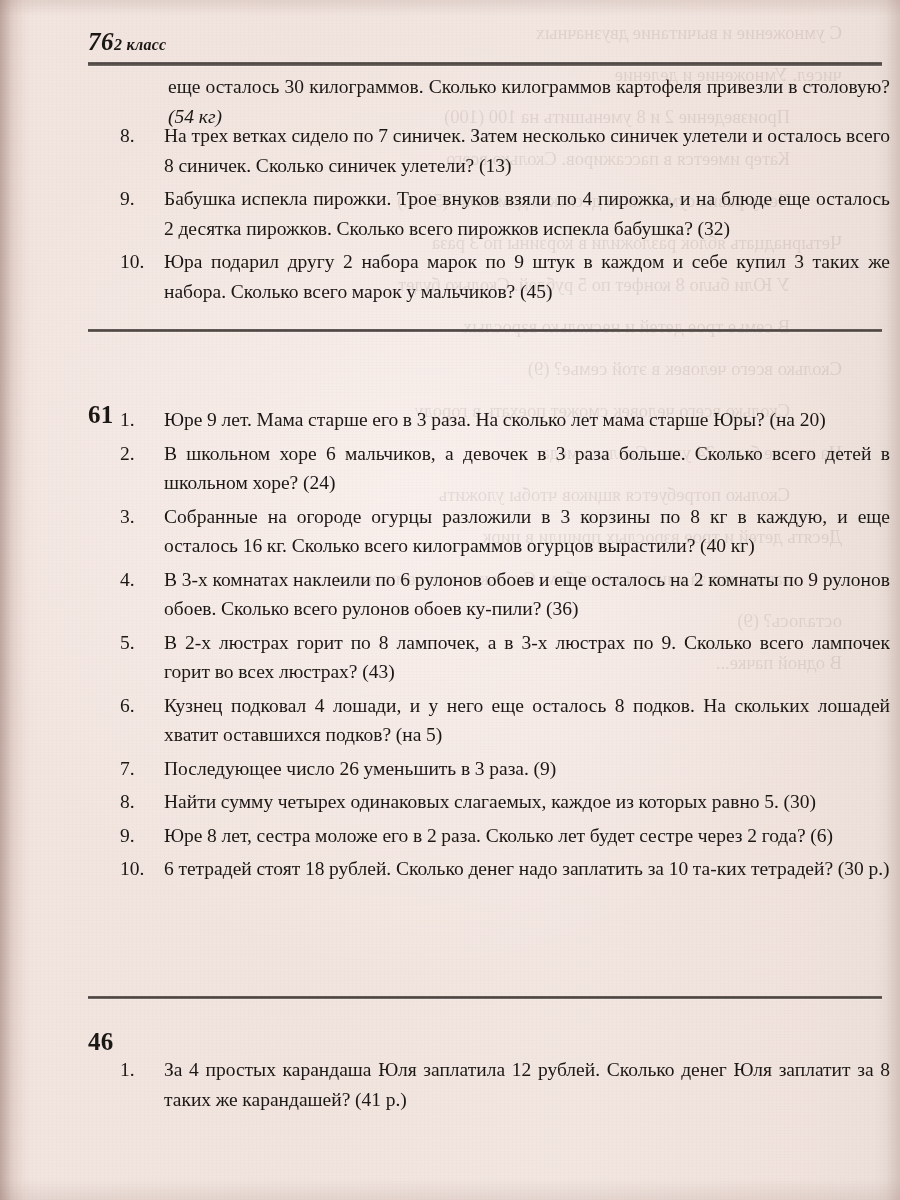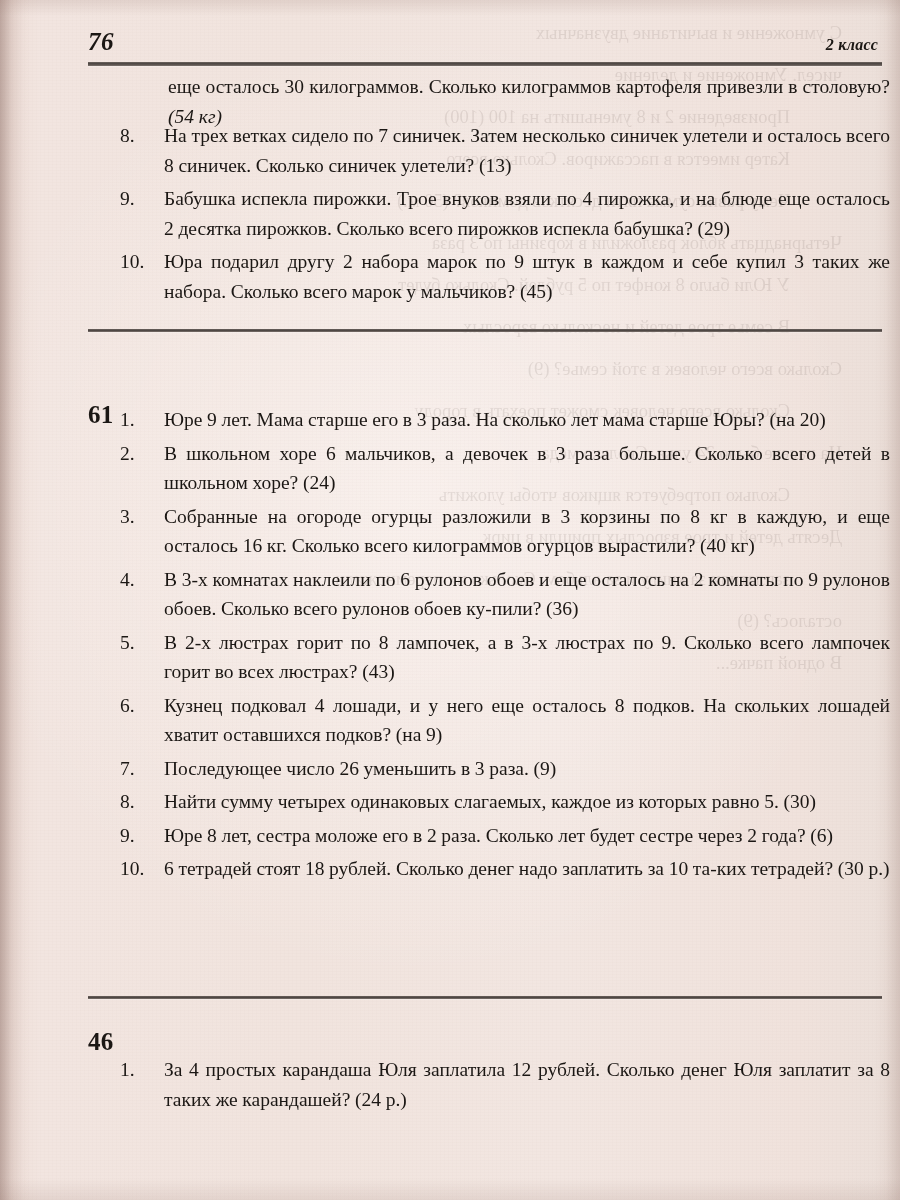--- a/index.html
+++ b/index.html
@@ -85,21 +85,21 @@
   }
 
   
   .runhead {
     position: absolute;
     top: 28px;
     left: 88px;
     right: 18px;
     display: flex;
     align-items: baseline;
-    justify-content: space-between;
+    justify-content: flex-start;
   }
   .folio {
     font-size: 25px;
     font-weight: bold;
     font-style: italic;
     letter-spacing: 0.5px;
   }
   .runhead-title {
     font-size: 16px;
     font-weight: bold;
@@ -224,21 +224,21 @@
       <span>еще осталось 30 килограммов. Сколько килограммов картофеля привезли в столовую? </span><span class="ans">(54 кг)</span>
     </div>
 
     <ul class="list list-60">
       <li class="item">
         <span class="item-num">8.</span>
         <span class="item-body"><span>На трех ветках сидело по 7 синичек. Затем несколько синичек улетели и осталось всего 8 синичек. Сколько синичек улетели? </span><span class="ans">(13)</span></span>
       </li>
       <li class="item">
         <span class="item-num">9.</span>
-        <span class="item-body"><span>Бабушка испекла пирожки. Трое внуков взяли по 4 пирожка, и на блюде еще осталось 2 десятка пирожков. Сколько всего пирожков испекла бабушка? </span><span class="ans">(29)</span></span>
+        <span class="item-body"><span>Бабушка испекла пирожки. Трое внуков взяли по 4 пирожка, и на блюде еще осталось 2 десятка пирожков. Сколько всего пирожков испекла бабушка? </span><span class="ans">(32)</span></span>
       </li>
       <li class="item">
         <span class="item-num wide">10.</span>
         <span class="item-body"><span>Юра подарил другу 2 набора марок по 9 штук в каждом и себе купил 3 таких же набора. Сколько всего марок у мальчиков? </span><span class="ans">(45)</span></span>
       </li>
     </ul>
 
     <div class="rule rule-61"></div>
     <div class="section-num sec-61">61</div>
 
@@ -258,21 +258,21 @@
       <li class="item">
         <span class="item-num">4.</span>
         <span class="item-body"><span>В 3-х комнатах наклеили по 6 рулонов обоев и еще осталось на 2 комнаты по 9 рулонов обоев. Сколько всего рулонов обоев ку-пили? </span><span class="ans">(36)</span></span>
       </li>
       <li class="item">
         <span class="item-num">5.</span>
         <span class="item-body"><span>В 2-х люстрах горит по 8 лампочек, а в 3-х люстрах по 9. Сколько всего лампочек горит во всех люстрах? </span><span class="ans">(43)</span></span>
       </li>
       <li class="item">
         <span class="item-num">6.</span>
-        <span class="item-body"><span>Кузнец подковал 4 лошади, и у него еще осталось 8 подков. На скольких лошадей хватит оставшихся подков? </span><span class="ans">(на 9)</span></span>
+        <span class="item-body"><span>Кузнец подковал 4 лошади, и у него еще осталось 8 подков. На скольких лошадей хватит оставшихся подков? </span><span class="ans">(на 5)</span></span>
       </li>
       <li class="item">
         <span class="item-num">7.</span>
         <span class="item-body"><span>Последующее число 26 уменьшить в 3 раза. </span><span class="ans">(9)</span></span>
       </li>
       <li class="item">
         <span class="item-num">8.</span>
         <span class="item-body"><span>Найти сумму четырех одинаковых слагаемых, каждое из которых равно 5. </span><span class="ans">(30)</span></span>
       </li>
       <li class="item">
@@ -284,18 +284,18 @@
         <span class="item-body"><span>6 тетрадей стоят 18 рублей. Сколько денег надо заплатить за 10 та-ких тетрадей? </span><span class="ans">(30 р.)</span></span>
       </li>
     </ul>
 
     <div class="rule rule-62"></div>
     <div class="section-num sec-62">46</div>
 
     <ul class="list list-62">
       <li class="item">
         <span class="item-num">1.</span>
-        <span class="item-body"><span>За 4 простых карандаша Юля заплатила 12 рублей. Сколько денег Юля заплатит за 8 таких же карандашей? </span><span class="ans">(24 р.)</span></span>
+        <span class="item-body"><span>За 4 простых карандаша Юля заплатила 12 рублей. Сколько денег Юля заплатит за 8 таких же карандашей? </span><span class="ans">(41 р.)</span></span>
       </li>
     </ul>
 
   </div>
 </div>
 
 </body></html>

